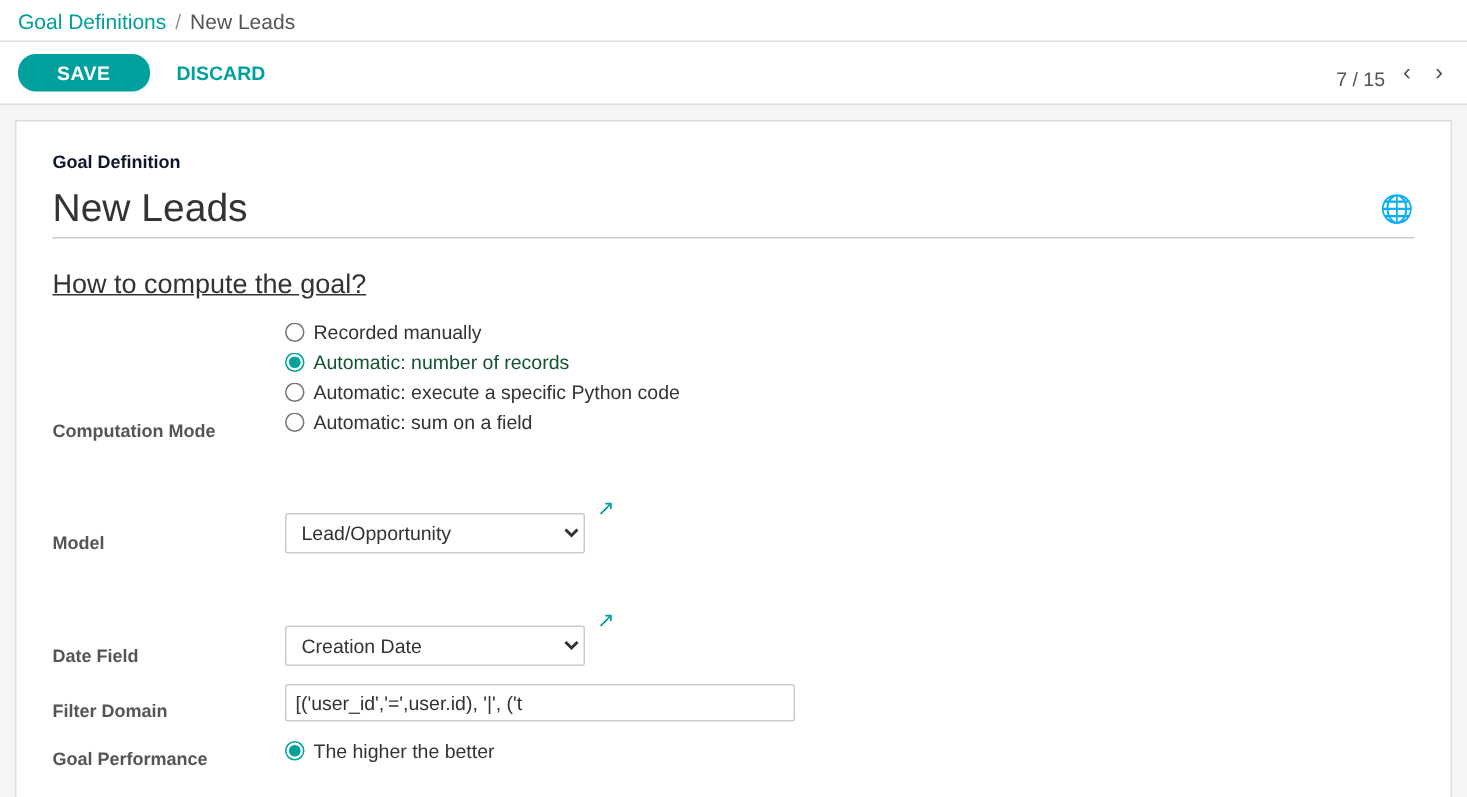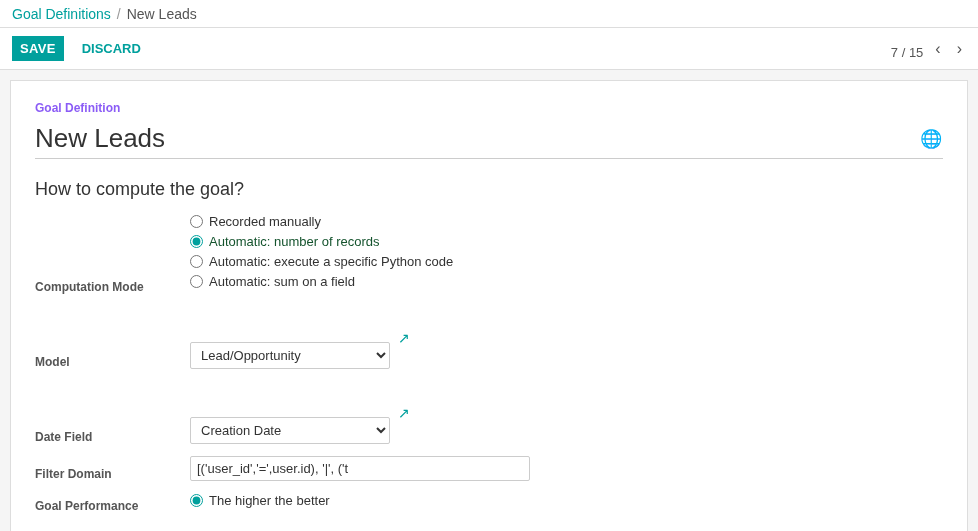--- a/index.html
+++ b/index.html
@@ -46,25 +46,25 @@
     }
     .toolbar-left {
       display: flex;
       align-items: center;
       gap: 8px;
     }
     .btn-save {
       background: #00a09d;
       color: #fff;
       border: none;
-      padding: 5px 8px;
-      font-size: 13px;
-      font-weight: bold;
-      cursor: pointer;
-      border-radius: 0;
+      padding: 5px 26px;
+      font-size: 13px;
+      font-weight: bold;
+      cursor: pointer;
+      border-radius: 12px;
       letter-spacing: 0.3px;
     }
     .btn-discard {
       background: transparent;
       color: #00a09d;
       border: none;
       padding: 5px 10px;
       font-size: 13px;
       font-weight: bold;
       cursor: pointer;
@@ -89,21 +89,21 @@
       background: #fff;
       margin: 10px;
       padding: 20px 24px;
       border: 1px solid #ddd;
       min-height: 440px;
     }
 
     .section-label {
       font-size: 12px;
       font-weight: bold;
-      color: #8b5cf6;
+      color: #0f172a;
       margin-bottom: 8px;
     }
 
     .title-row {
       display: flex;
       align-items: center;
       justify-content: space-between;
       border-bottom: 1px solid #ccc;
       padding-bottom: 4px;
       margin-bottom: 16px;
@@ -143,20 +143,21 @@
       color: #333;
       padding: 2px 0;
       background: transparent;
     }
 
     .section-heading {
       font-size: 18px;
       color: #333;
       margin: 20px 0 14px 0;
       font-weight: 400;
+      text-decoration: underline;
     }
 
     
     .form-row {
       display: flex;
       align-items: flex-end;
       margin-bottom: 12px;
     }
     .form-row-label {
       width: 155px;

